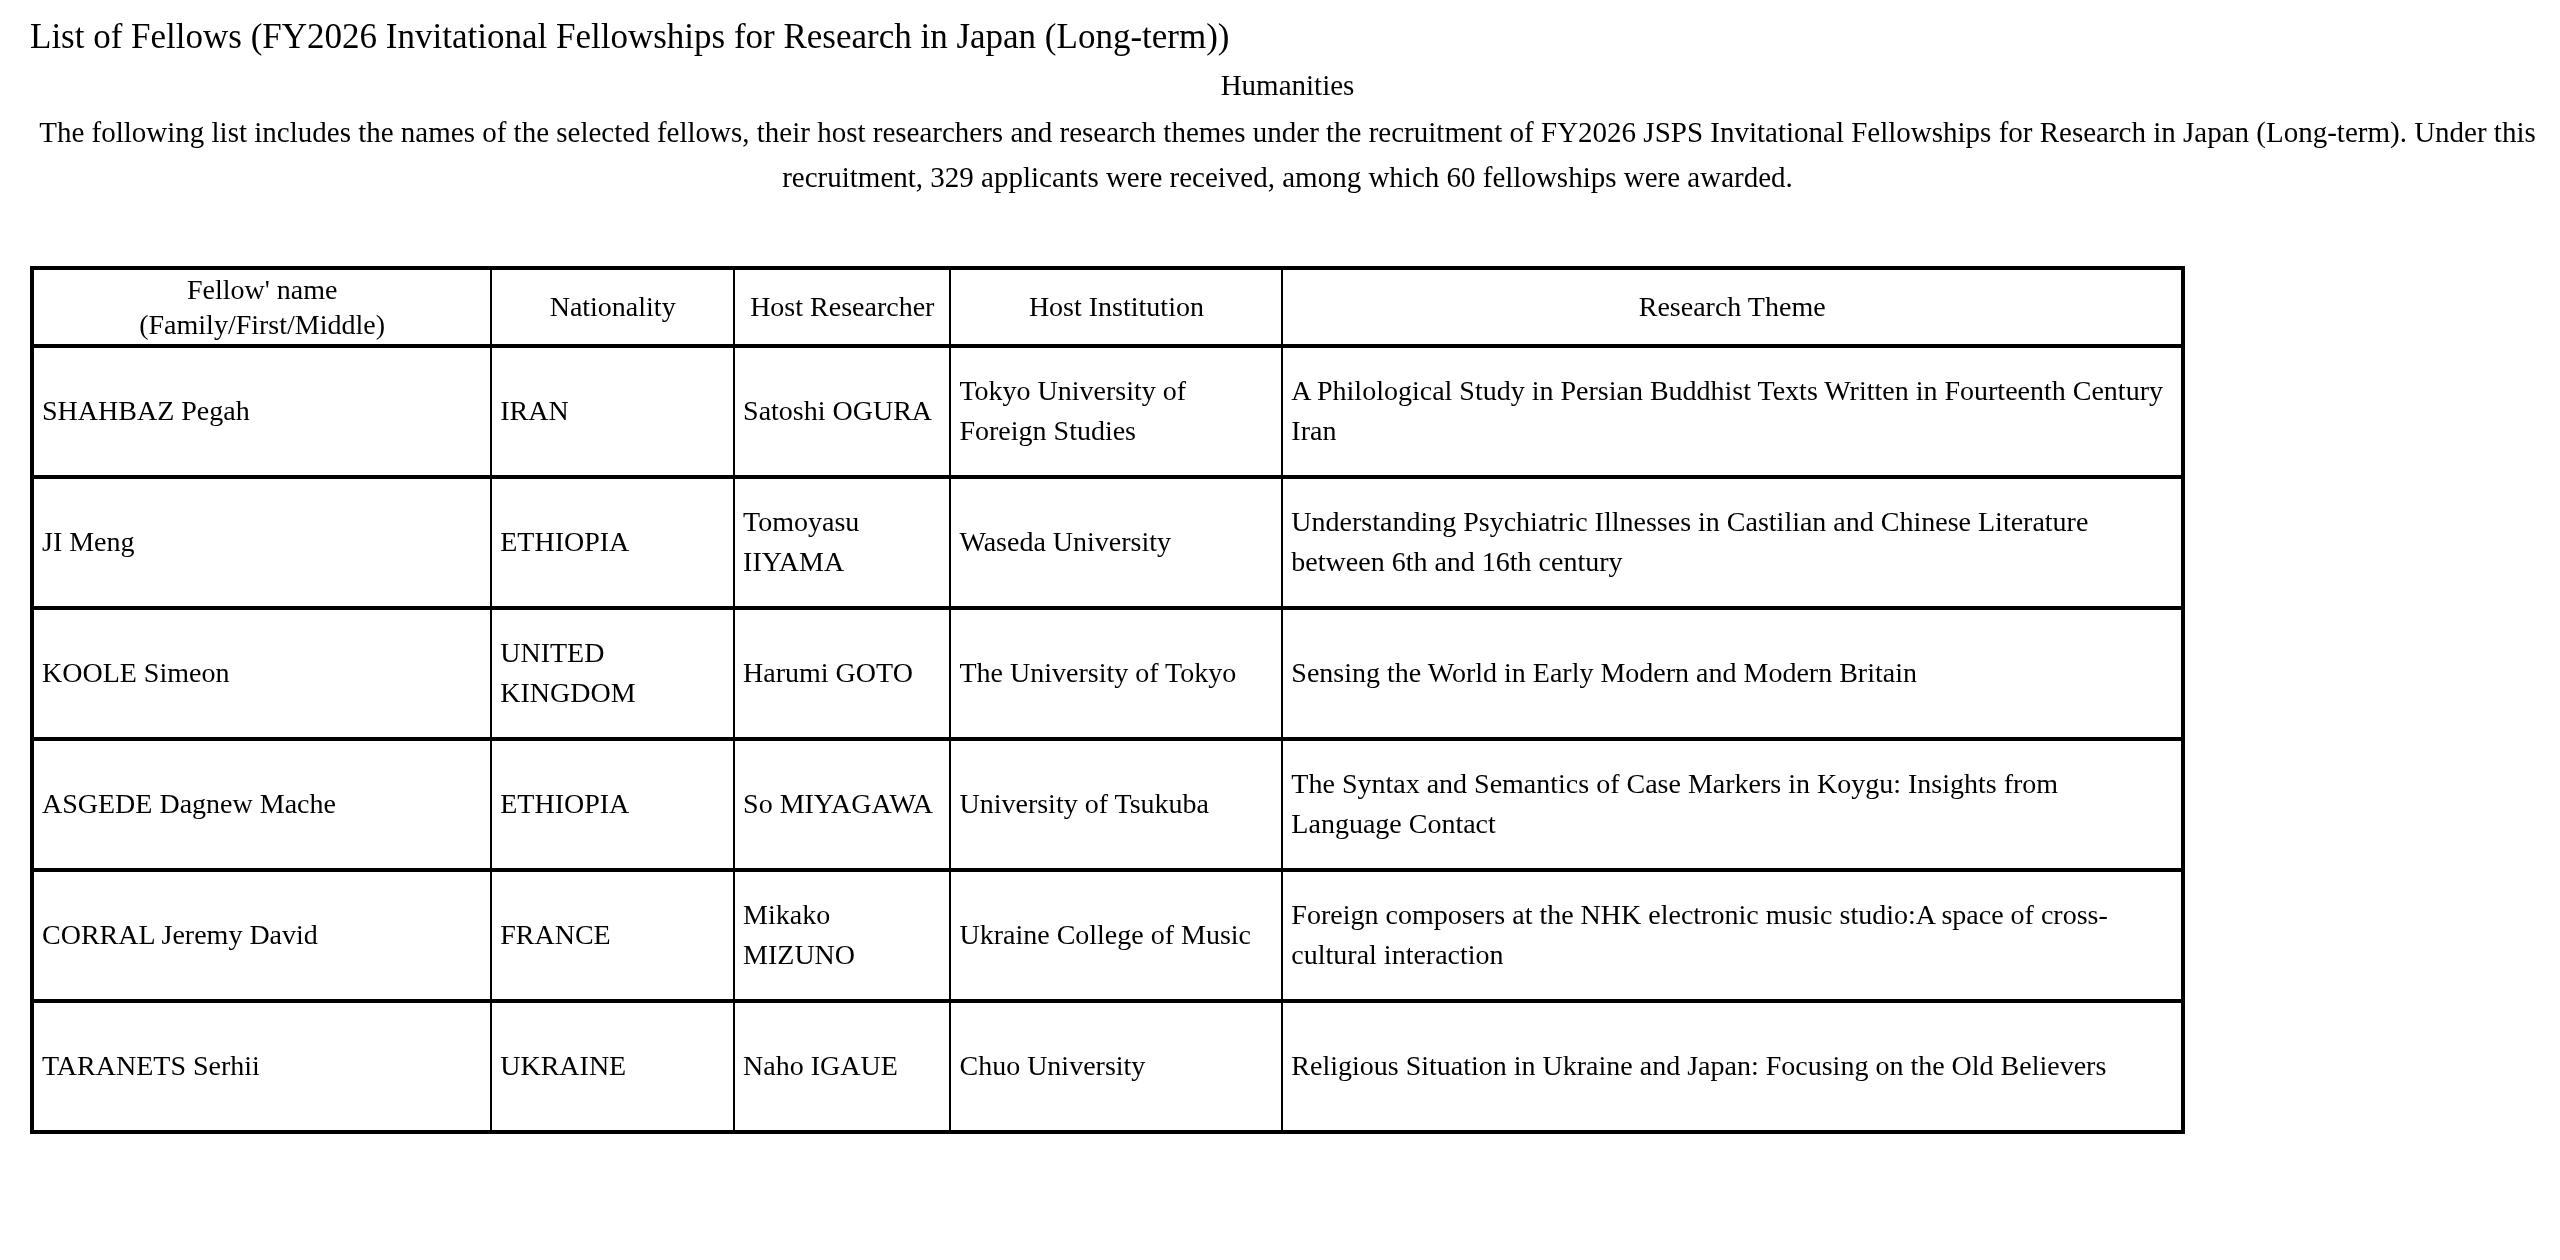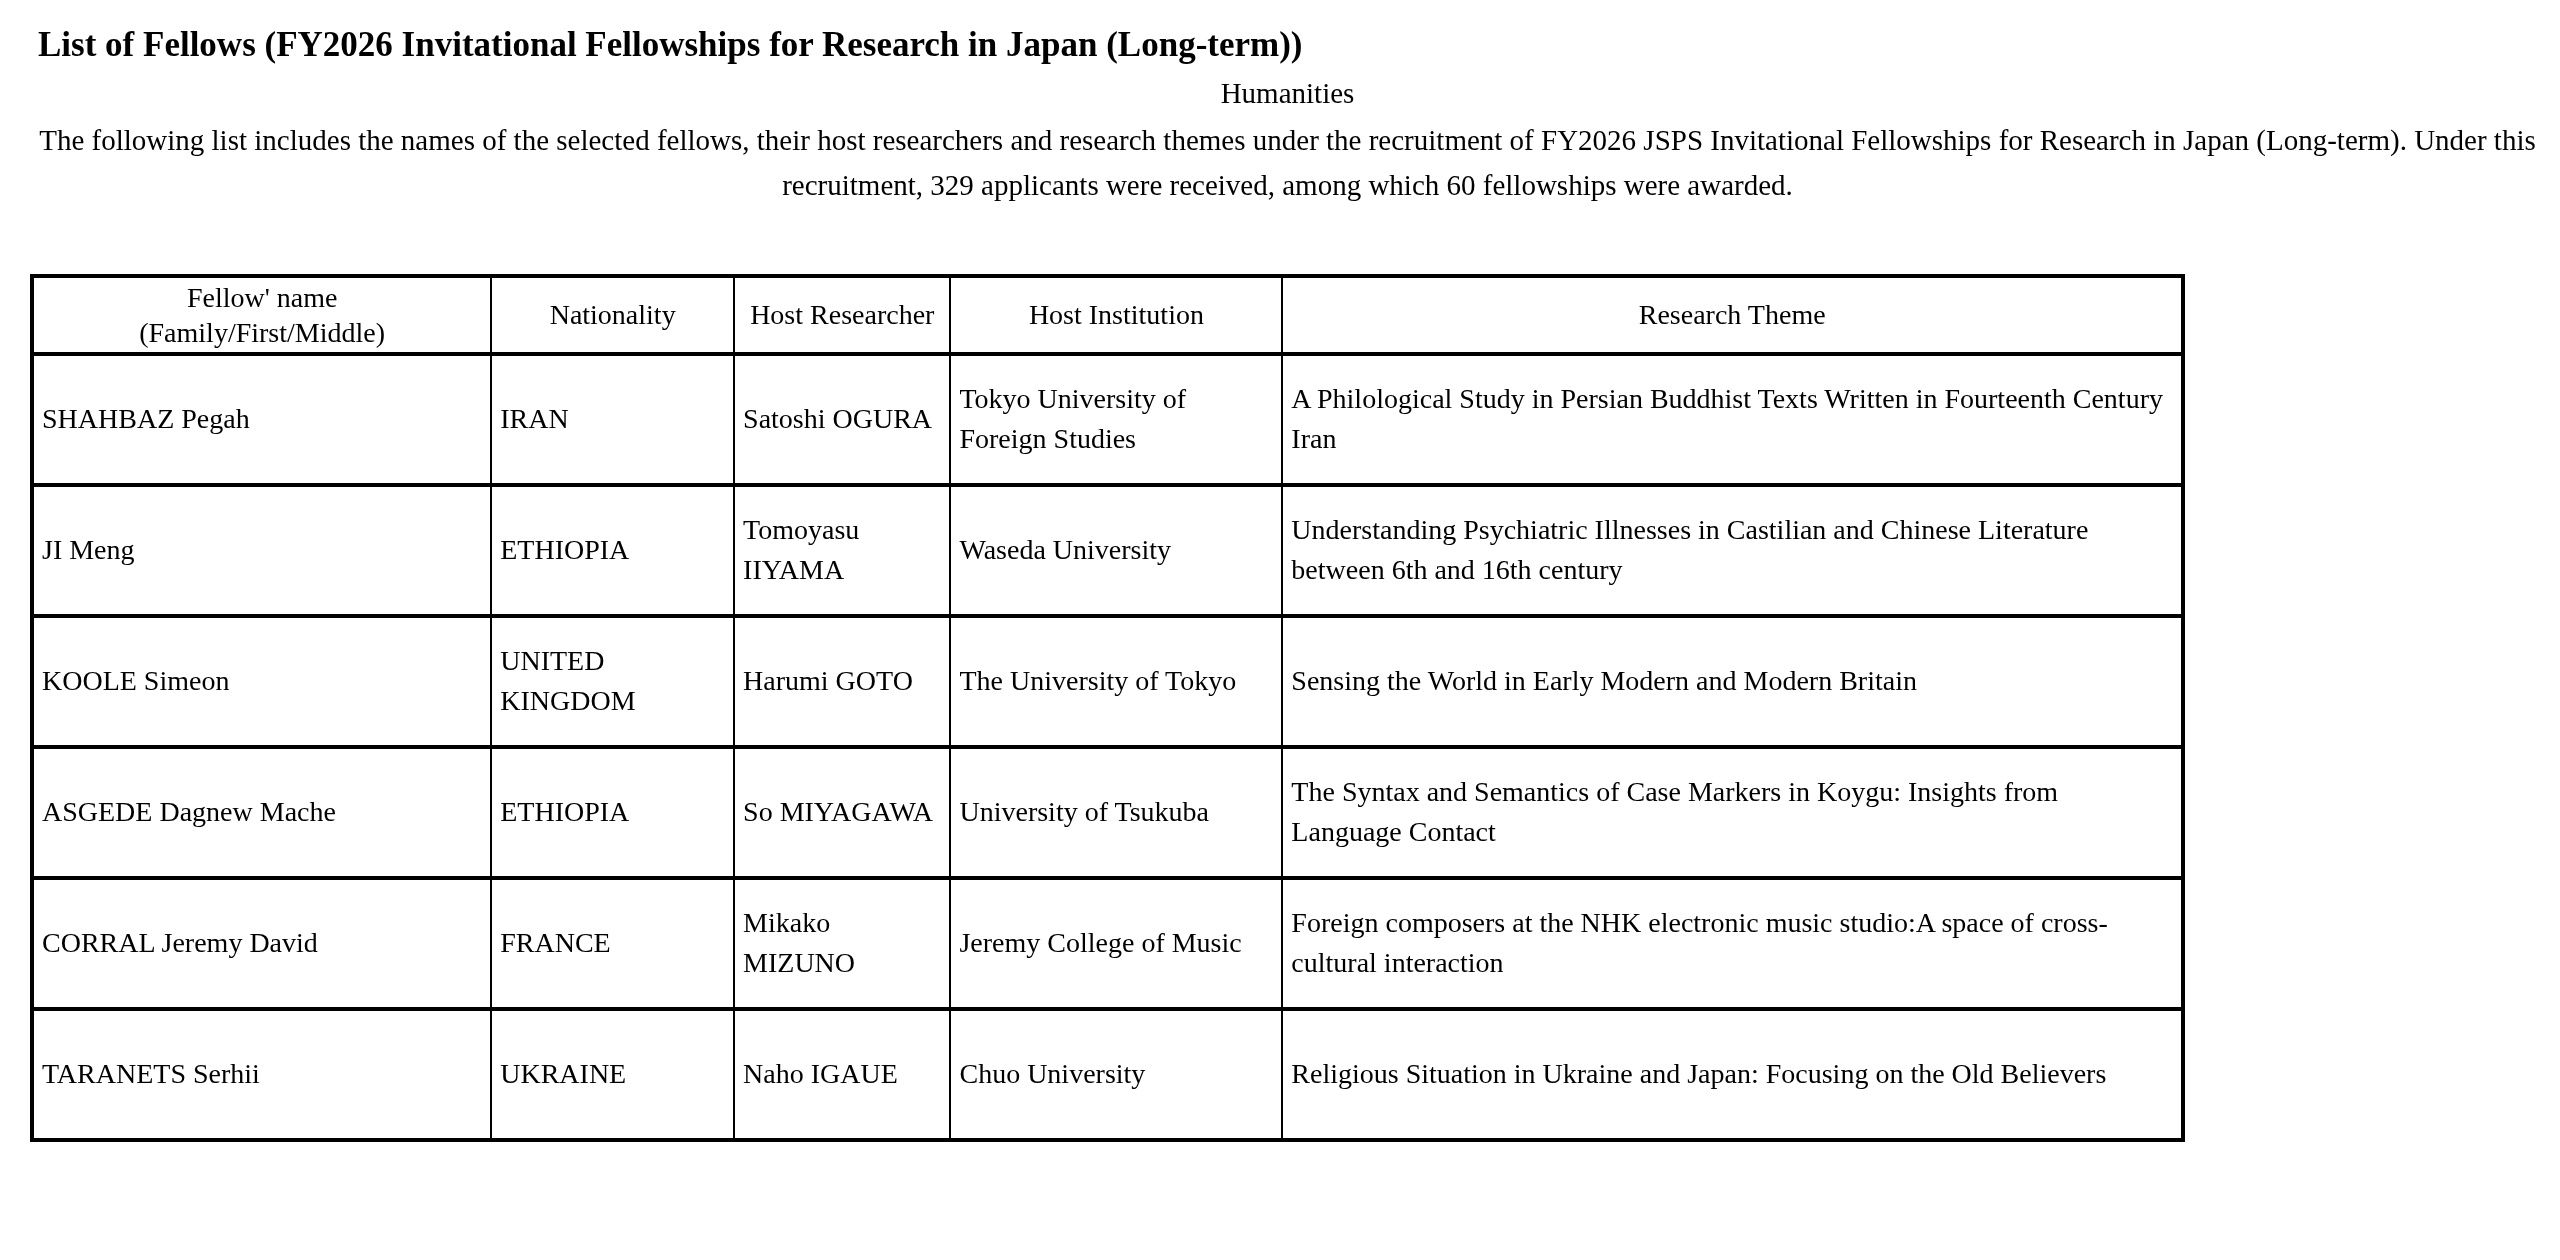--- a/index.html
+++ b/index.html
@@ -6,22 +6,22 @@
   html, body { margin: 0; padding: 0; background: #ffffff; }
   body {
     width: 2560px;
     height: 1260px;
     padding: 16px 15px 0 30px;
     font-family: "Liberation Serif", serif;
     color: #000000;
   }
   .page-title {
     font-size: 35px;
-    font-weight: bold;
-    margin: 8px;
+    font-weight: normal;
+    margin: 0;
     line-height: 1.2;
   }
   .category {
     text-align: center;
     font-size: 29px;
     margin-top: 12px;
     line-height: 1.1;
   }
   .intro {
     font-size: 29px;
@@ -119,21 +119,21 @@
     <td>ASGEDE Dagnew Mache</td>
     <td>ETHIOPIA</td>
     <td>So MIYAGAWA</td>
     <td>University of Tsukuba</td>
     <td>The Syntax and Semantics of Case Markers in Koygu: Insights from Language Contact</td>
   </tr>
       <tr>
     <td>CORRAL Jeremy David</td>
     <td>FRANCE</td>
     <td>Mikako MIZUNO</td>
-    <td>Jeremy College of Music</td>
+    <td>Ukraine College of Music</td>
     <td>Foreign composers at the NHK electronic music studio:A space of cross-cultural interaction</td>
   </tr>
       <tr>
     <td>TARANETS Serhii</td>
     <td>UKRAINE</td>
     <td>Naho IGAUE</td>
     <td>Chuo University</td>
     <td>Religious Situation in Ukraine and Japan: Focusing on the Old Believers</td>
   </tr>
     </tbody>

